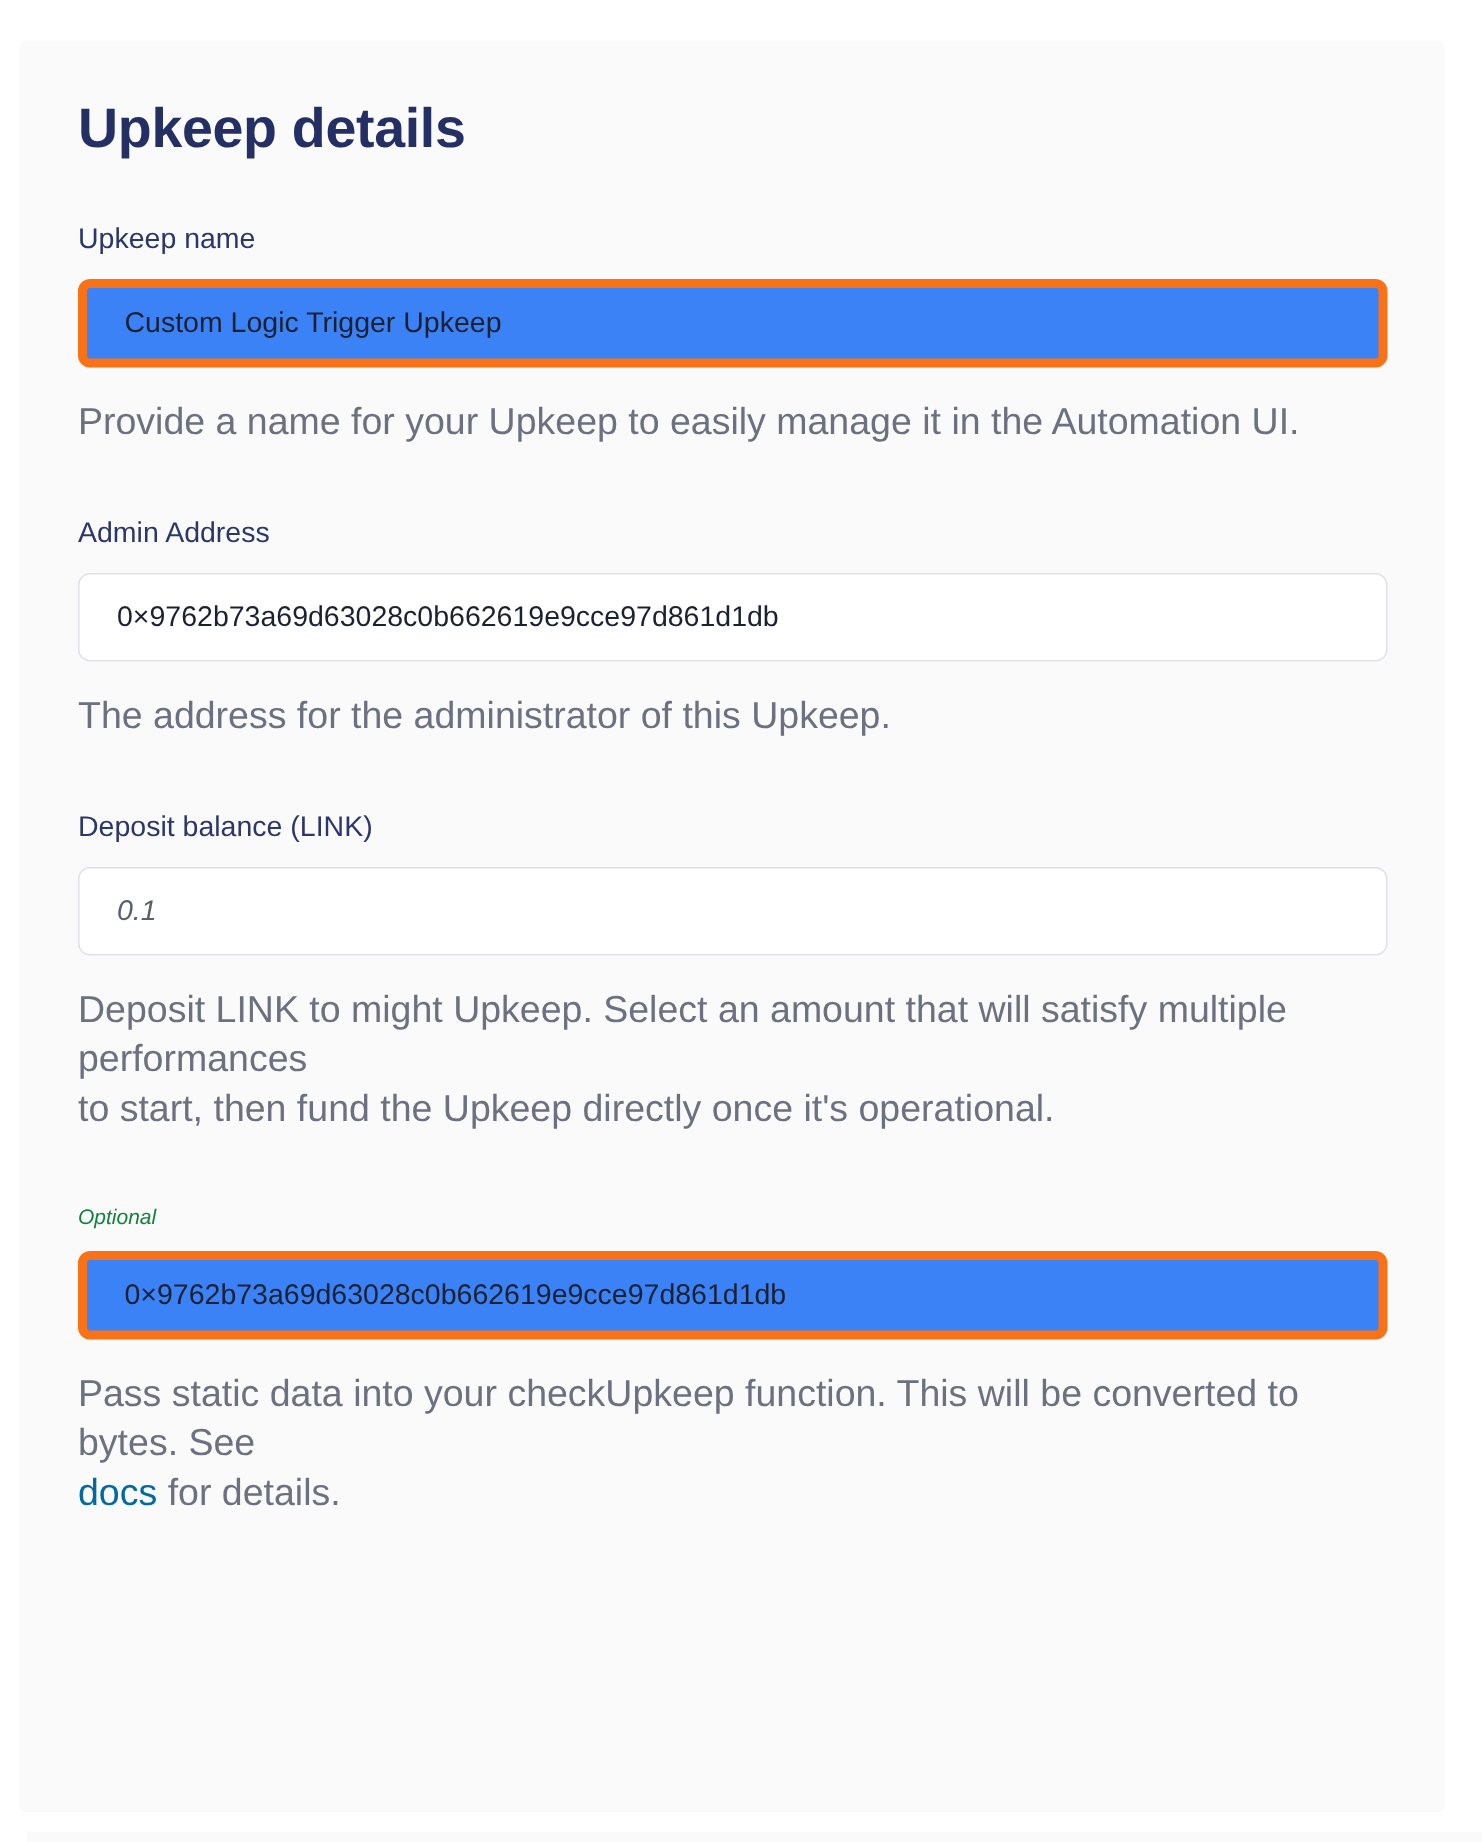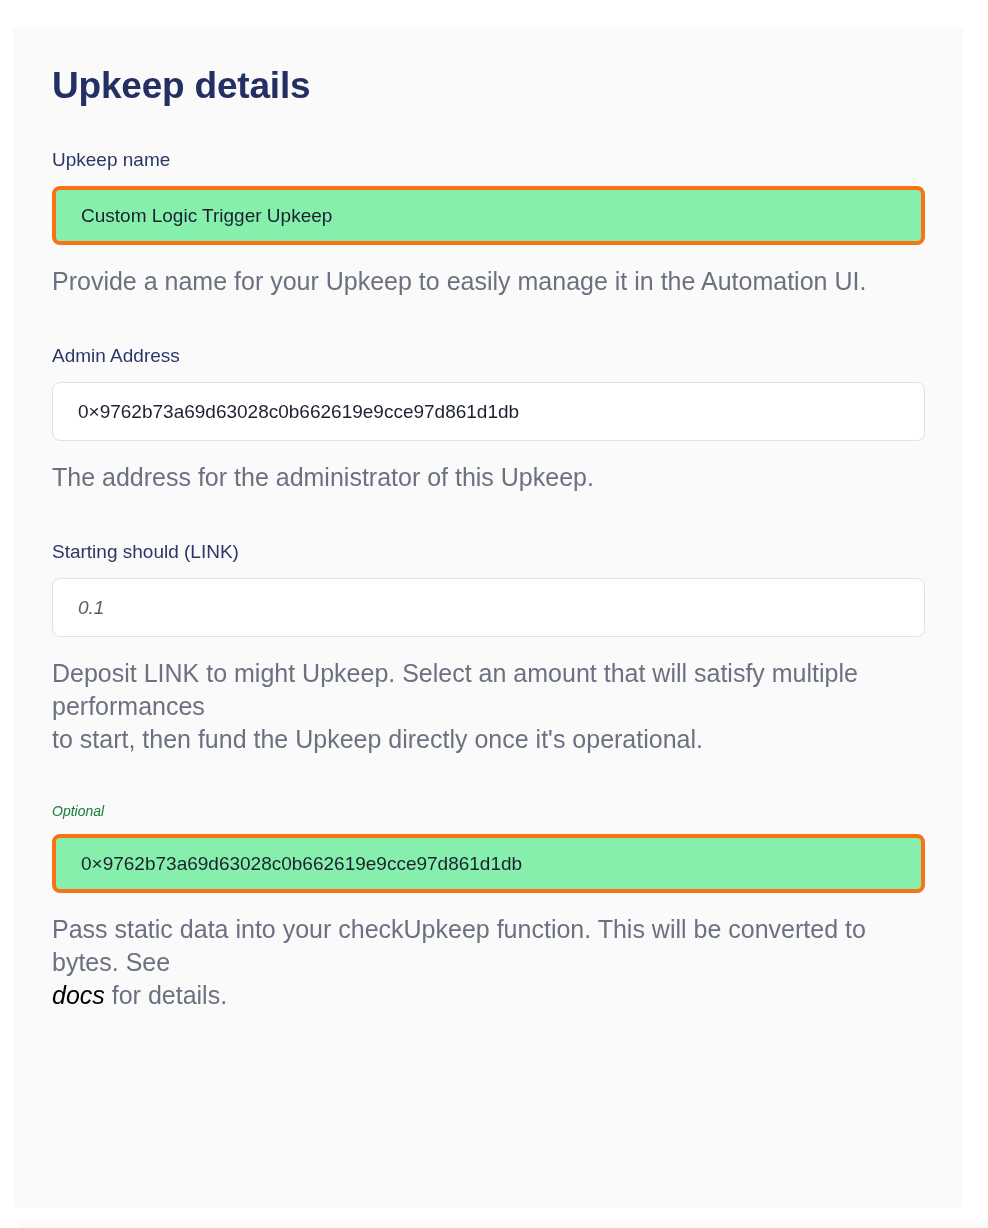--- a/index.html
+++ b/index.html
@@ -57,39 +57,38 @@
     font-family: "Liberation Sans", sans-serif;
     font-size: 19px;
     color: #1b2130;
     outline: none;
   }
   .text-input.white {
     background: #ffffff;
     border: 1px solid #dfe2e9;
   }
   .text-input.highlight {
-    background: #86efac;
-    border: 4px solid #f97316;
+    background: #3b82f6;
+    border: 6px solid #f97316;
   }
   .text-input.placeholder-style {
     font-style: italic;
     color: #595e6a;
   }
   .helper {
     margin: 20px 0 0 0;
     font-size: 25px;
     line-height: 33px;
     color: #6b7180;
     white-space: pre-line;
   }
   .doc-link {
-    color: #000000;
+    color: #0369a1;
     text-decoration: none;
     cursor: pointer;
-    font-style: italic;
   }
   .next-card-sliver {
     position: absolute;
     left: 18px;
     top: 1221px;
     width: 970px;
     height: 7px;
     background: #fafafa;
   }
 </style>
@@ -112,21 +111,21 @@
     <div class="field-label-row">
       <span class="field-label">Admin Address</span>
     </div>
     <input type="text" class="text-input white" value="0×9762b73a69d63028c0b662619e9cce97d861d1db" style="">
     <p class="helper">The address for the administrator of this Upkeep.</p>
   </div>
 
 
   <div class="field">
     <div class="field-label-row">
-      <span class="field-label">Starting should (LINK)</span>
+      <span class="field-label">Deposit balance (LINK)</span>
     </div>
     <input type="text" class="text-input white placeholder-style" value="0.1" style="">
     <p class="helper">Deposit LINK to might Upkeep. Select an amount that will satisfy multiple performances
 to start, then fund the Upkeep directly once it's operational.</p>
   </div>
 
   <div class="field">
     <div class="field-label-row">
       <span class="optional-tag">Optional</span>
     </div>

